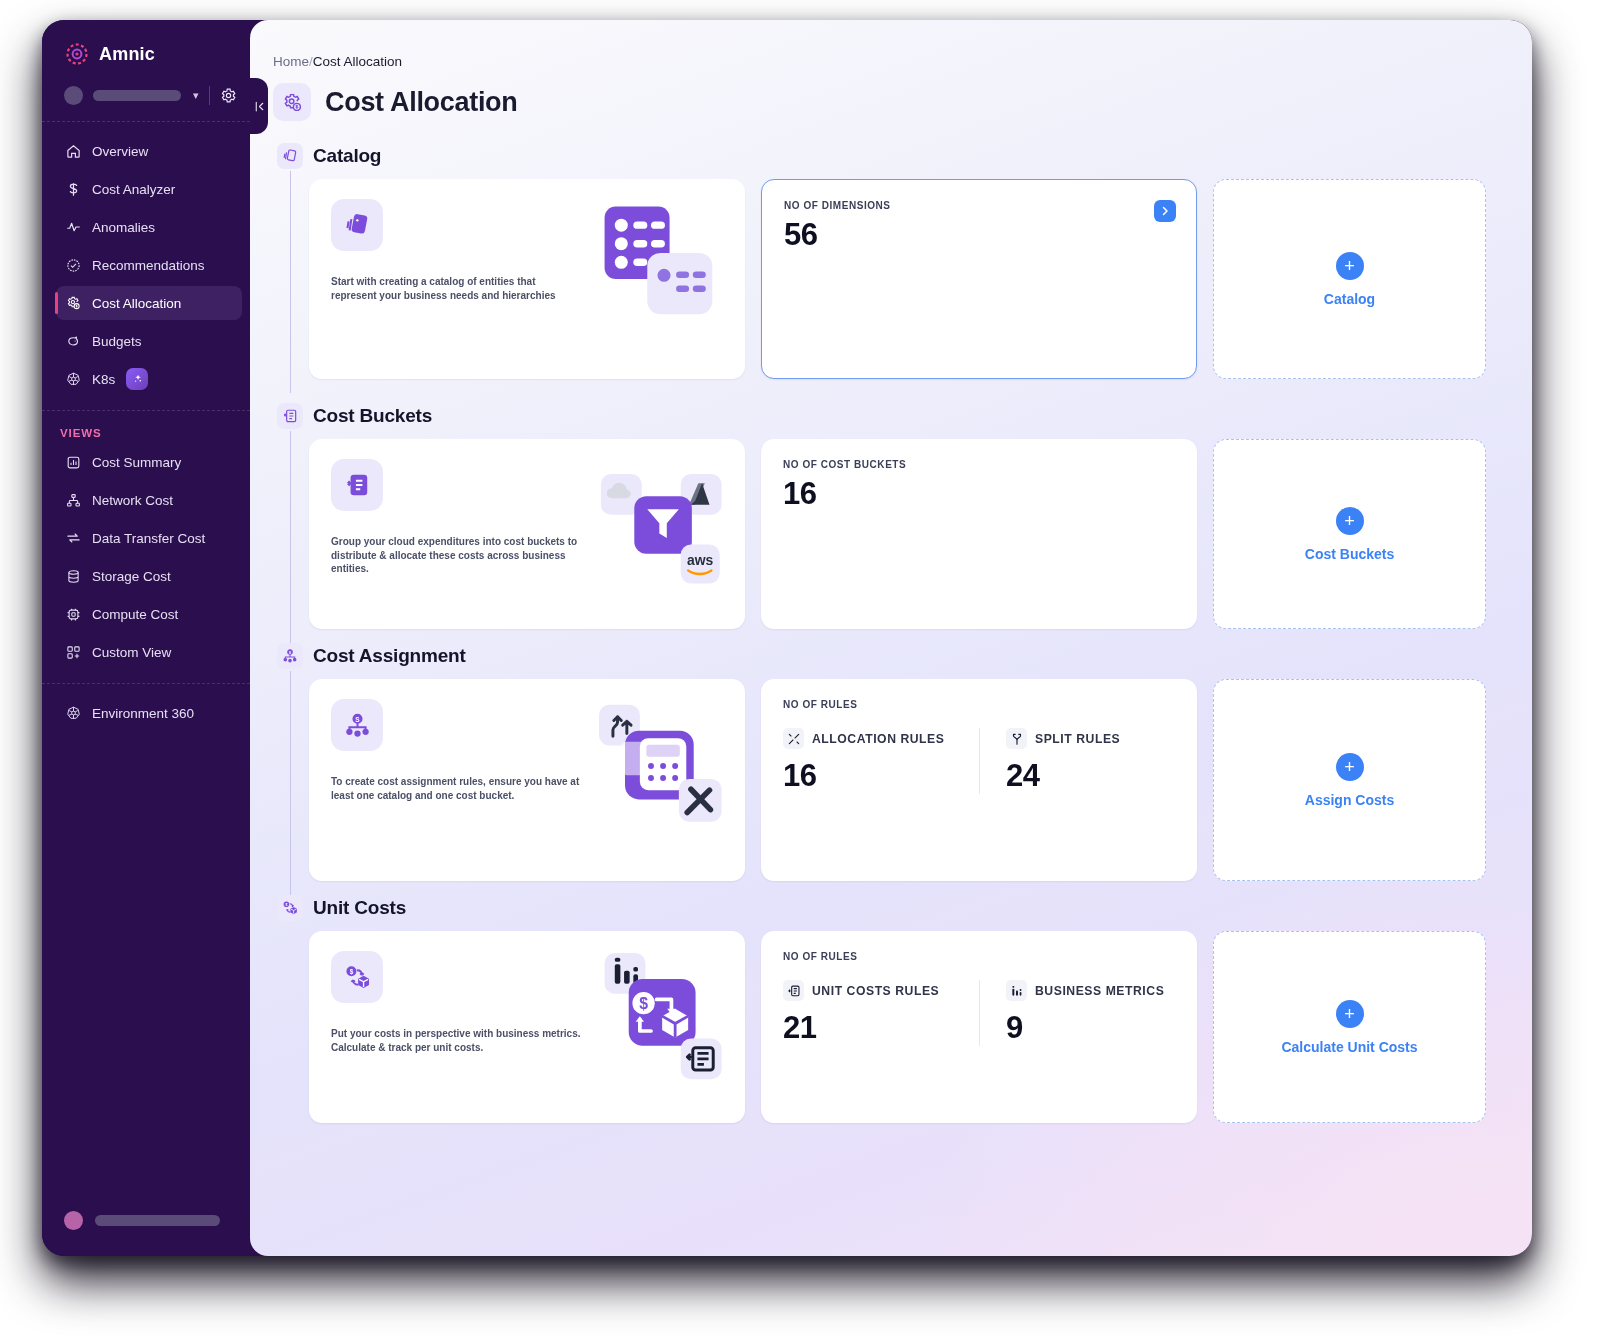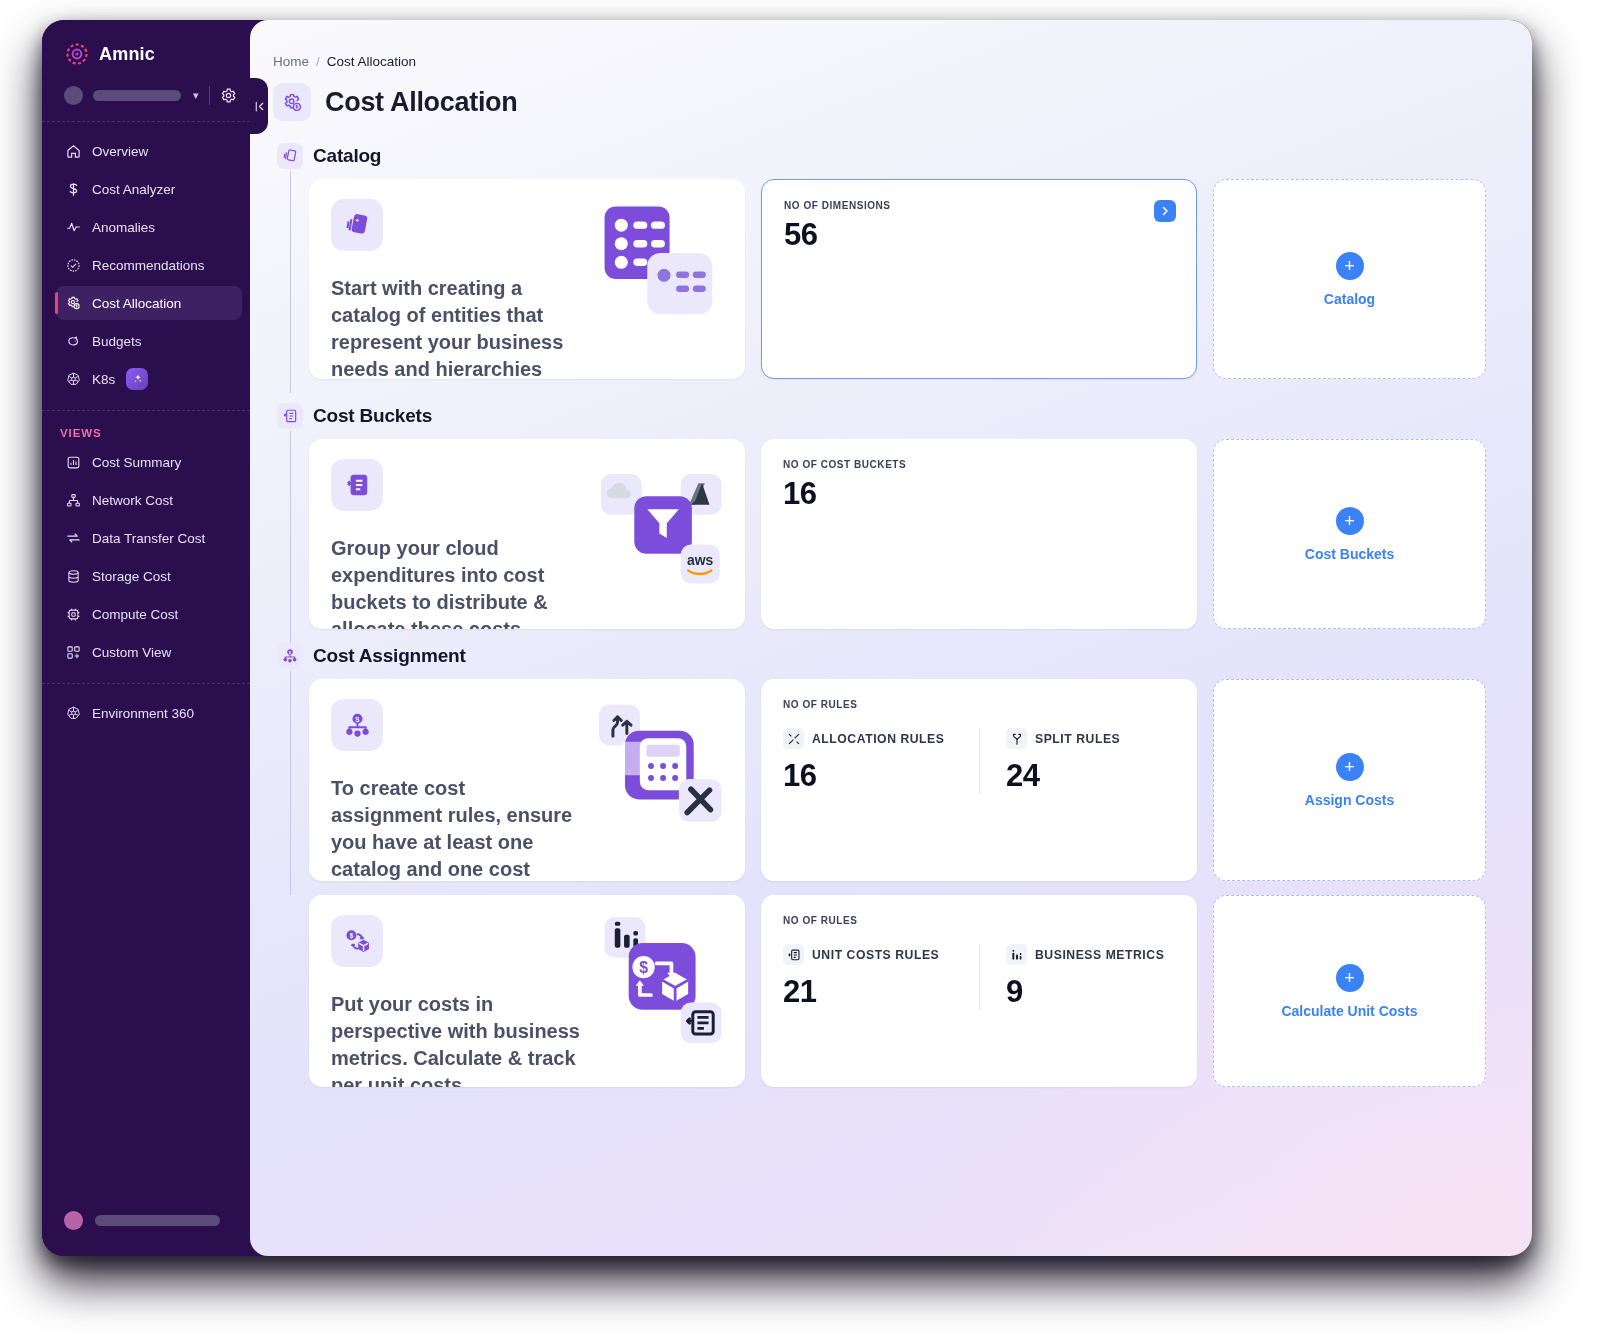--- a/index.html
+++ b/index.html
@@ -114,21 +114,21 @@
     left: 0px; top: 58px;
     width: 18px; height: 56px;
     background: #2a0e4e;
     border-radius: 0 12px 12px 0;
     display: flex; align-items: center; justify-content: center;
     color: #ece7f6;
     z-index: 5;
     cursor: pointer;
   }
   .crumbs {
-    display: flex; align-items: center; gap: 7px;
+    display: flex; align-items: center; gap: 0;
     padding: 34px 0 0 23px;
     font-size: 13.5px;
   }
   .crumbs .home { color: #6b6f85; cursor: pointer; }
   .crumbs .sl { color: #a7aab9; }
   .crumbs .cur { color: #1b1b2f; }
   .page-title-row {
     display: flex; align-items: center; gap: 14px;
     padding: 14px 0 0 23px;
   }
@@ -172,21 +172,21 @@
     position: relative;
   }
   .card.info { padding: 20px 22px 22px 22px; overflow: hidden; }
   .info-ico {
     width: 52px; height: 52px; border-radius: 13px;
     background: #ece8fb;
     display: flex; align-items: center; justify-content: center;
   }
   .info-text {
     margin-top: 24px;
-    font-size: 20px; line-height: 1.35;
+    font-size: 10px; line-height: 1.35;
     color: #4c5067; font-weight: bold;
     max-width: 250px;
   }
   .deco { position: absolute; right: 16px; top: 22px; width: 130px; height: 130px; }
   .card.stat { padding: 20px 22px; }
   .card.stat.highlight { border: 1.5px solid #6f9bf0; }
   .stat-label {
     font-size: 10px; letter-spacing: .55px; color: #3a3f57; font-weight: bold;
   }
   .stat-value { font-size: 31px; font-weight: bold; color: #0e1022; margin-top: 6px; letter-spacing: -.5px; }
@@ -622,20 +622,33 @@
           </div>
 
           <div class="card add">
             <span class="plus">+</span>
             <span class="add-label">Assign Costs</span>
           </div>
         </div>
       </section>
 
       <section class="section">
+        <div class="sec-head">
+          <span class="sec-ico">
+            <svg viewBox="0 0 24 24" width="16" height="16" fill="none" stroke="#7c4ddb" stroke-width="1.6" stroke-linejoin="round">
+              <circle cx="6.6" cy="6.4" r="3.4" fill="#7c4ddb"></circle>
+              <text x="6.6" y="8.7" font-family="Liberation Sans, sans-serif" font-size="5.4" font-weight="bold" fill="#fff" text-anchor="middle" stroke="none">$</text>
+              <path d="M11.5 5.6c3 0 4.4 2 4.4 4.2M15.9 9.8l-1.5-1.6M15.9 9.8l1.5-1.6"></path>
+              <path d="M12.6 18.2c-3 0-4.5-2-4.5-4.1M8.1 14.1l1.5 1.6M8.1 14.1l-1.5 1.6"></path>
+              <path d="M17.4 11.4l4 2.2v4.6l-4 2.2-4-2.2v-4.6z" fill="#7c4ddb" stroke="#7c4ddb"></path>
+              <path d="M13.4 13.6l4 2.2 4-2.2M17.4 15.8v4.6" stroke="#fff" stroke-width="1.2"></path>
+            </svg>
+          </span>
+          <h2 class="sec-title">Unit Costs</h2>
+        </div>
         <div class="row" style="height:192px">
           <div class="card info">
             <div class="info-ico">
               <svg viewBox="0 0 24 24" width="27" height="27" fill="none" stroke="#7c4ddb" stroke-width="1.7" stroke-linejoin="round">
                 <circle cx="6.6" cy="6.4" r="3.6" fill="#7c4ddb"></circle>
                 <text x="6.6" y="8.8" font-family="Liberation Sans, sans-serif" font-size="5.6" font-weight="bold" fill="#fff" text-anchor="middle" stroke="none">$</text>
                 <path d="M11.5 5.6c3 0 4.4 2 4.4 4.2M15.9 9.8l-1.5-1.6M15.9 9.8l1.5-1.6"></path>
                 <path d="M12.6 18.4c-3 0-4.5-2-4.5-4.1M8.1 14.3l1.5 1.6M8.1 14.3l-1.5 1.6"></path>
                 <path d="M17.4 11.4l4 2.2v4.6l-4 2.2-4-2.2v-4.6z" fill="#7c4ddb" stroke="#7c4ddb"></path>
                 <path d="M13.4 13.6l4 2.2 4-2.2M17.4 15.8v4.6" stroke="#fff" stroke-width="1.2"></path>

